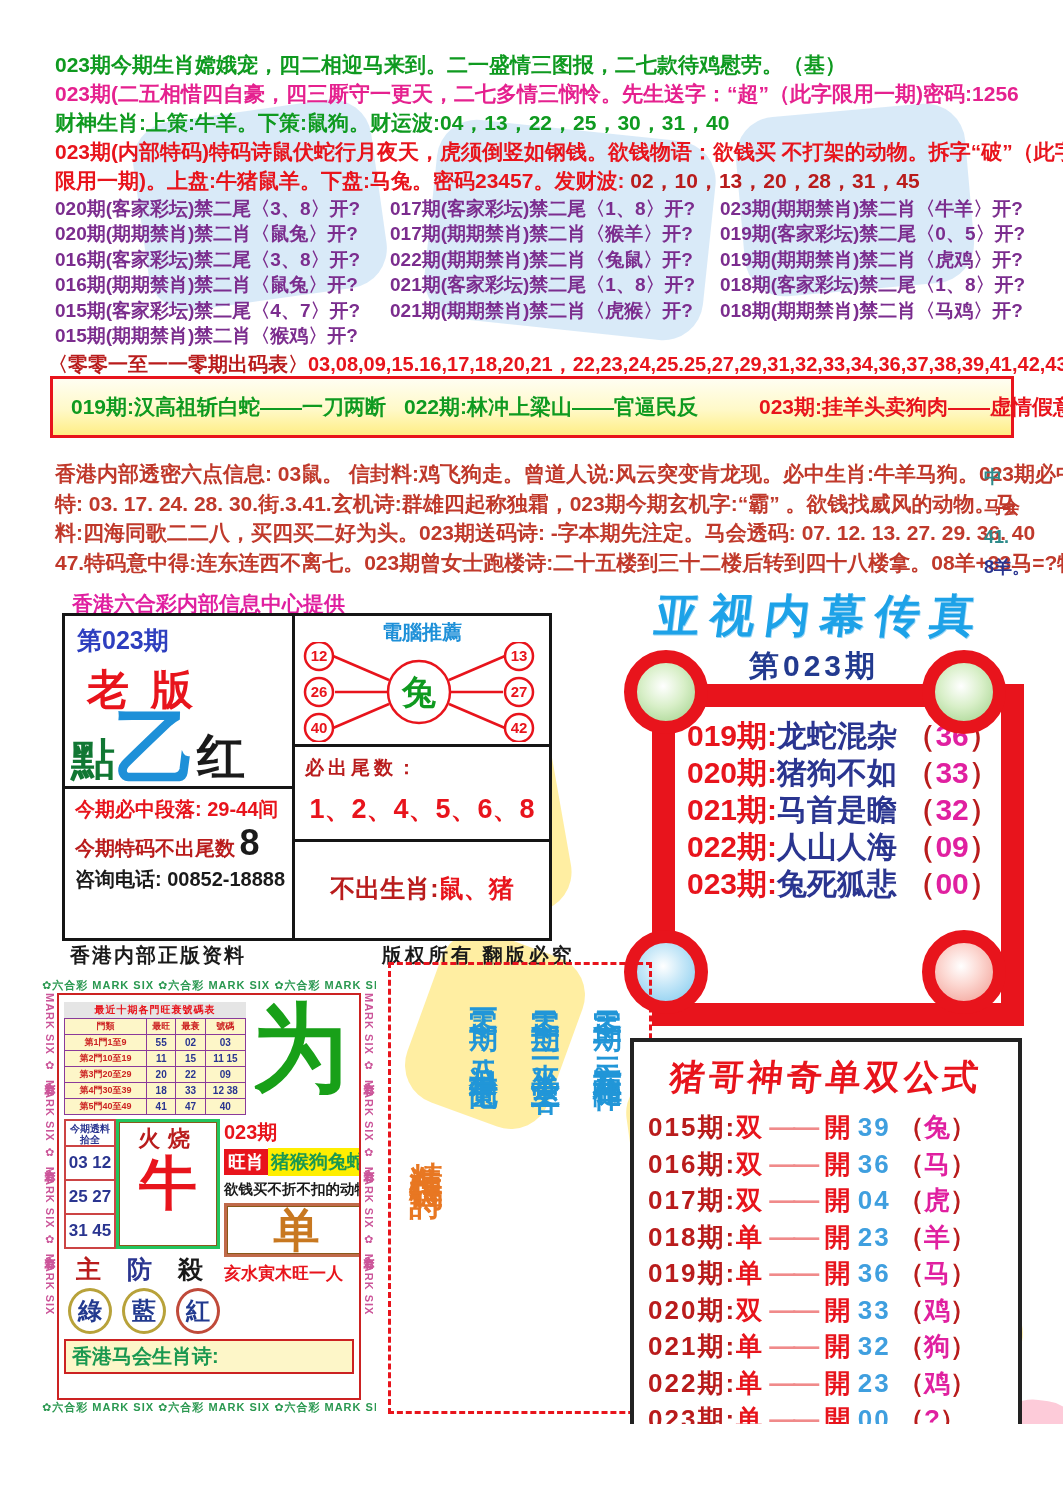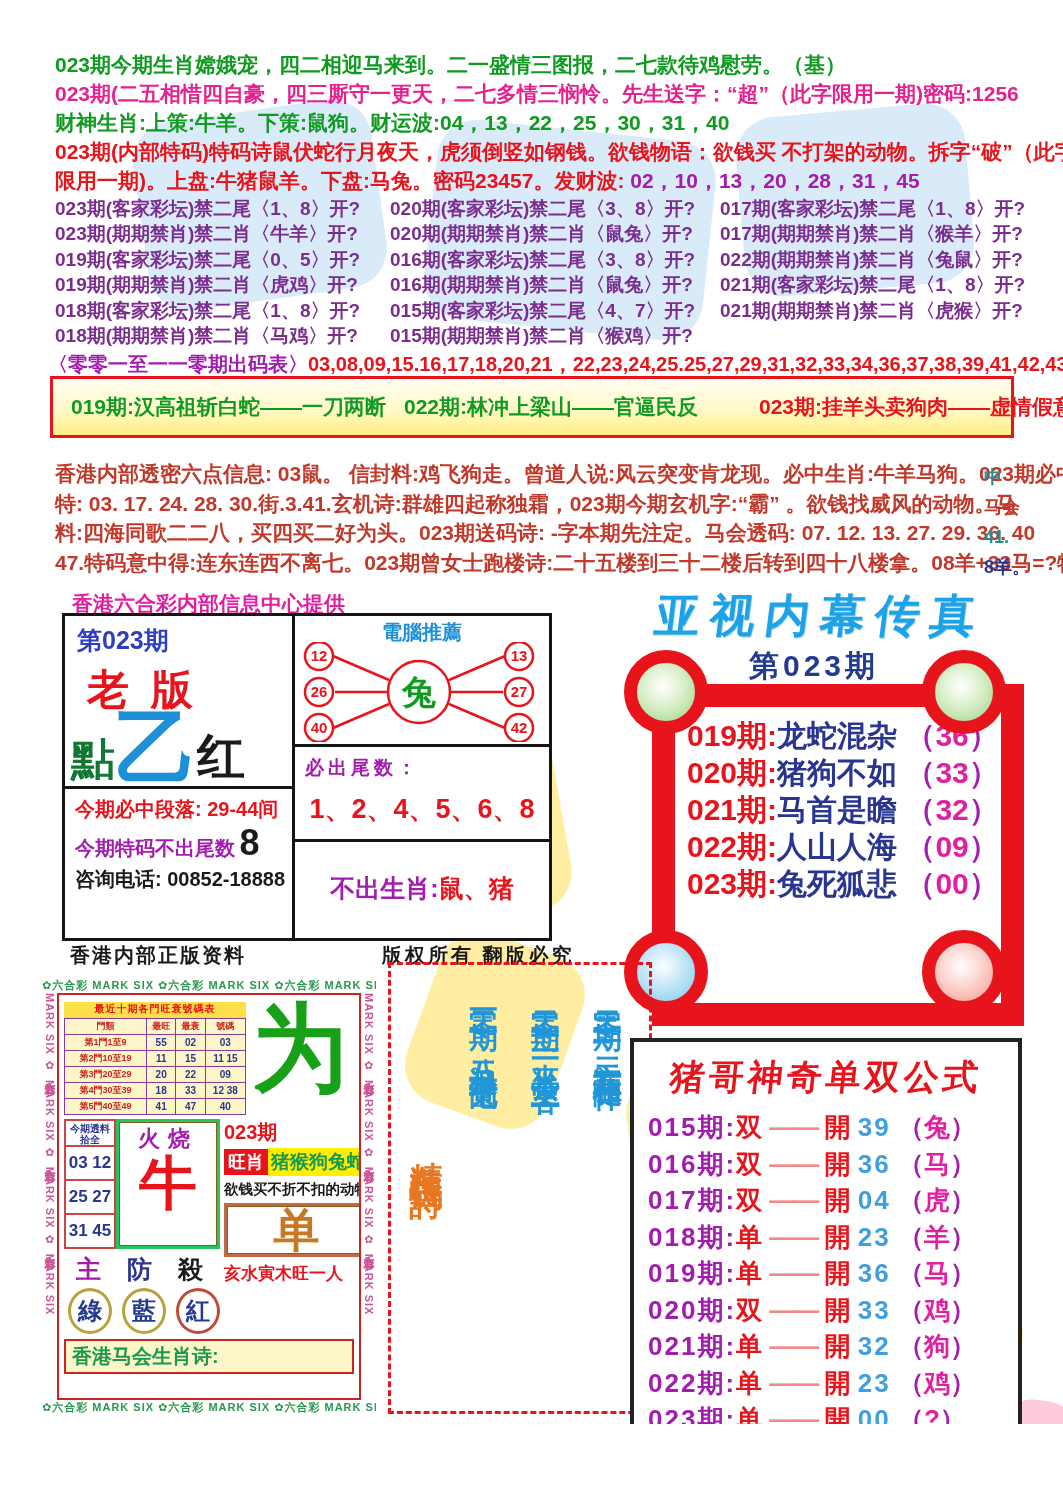--- a/index.html
+++ b/index.html
@@ -1,20 +1,20 @@
 <!DOCTYPE html>
 <html><head>
 <meta charset="utf-8">
 <style>
   html,body{margin:0;padding:0;background:#fff;}
   .page{position:relative;width:1063px;height:1424px;background:#fff;overflow:hidden;
         font-family:"Liberation Sans","DejaVu Sans",sans-serif;font-weight:700;}
   .abs{position:absolute;}
   
-  .c-green{color:#0f9a20;} .c-dgreen{color:#a21caf;} .c-magenta{color:#e5218f;}
+  .c-green{color:#0f9a20;} .c-dgreen{color:#b91c1c;} .c-magenta{color:#e5218f;}
   .c-red{color:#e8141c;} .c-navy{color:#2a3590;}
   .c-blue{color:#1e90d8;} .c-teal{color:#2e8b8b;} .c-black{color:#1a1a1a;}
   .c-brick{color:#c0392b;} .c-lblue{color:#3f9fdf;} .c-pink{color:#e020a0;} .c-brown{color:#c87820;}
   
   .wm{position:absolute;border-radius:40px;pointer-events:none;z-index:0;}
   .wm-blue{background:rgba(140,190,235,0.33);}
   .wm-yellow{background:rgba(255,222,70,0.5);}
   .wm-pink{background:rgba(250,140,170,0.45);}
   .z1{z-index:1;}
   
@@ -87,21 +87,20 @@
   <div class="abs z1" style="left:55px;top:50px;">
     <div class="topline c-green">023期今期生肖嫦娥宠，四二相迎马来到。二一盛情三图报，二七款待鸡慰劳。（基）</div>
     <div class="topline c-magenta">023期(二五相惜四自豪，四三厮守一更天，二七多情三悯怜。先生送字：“超”（此字限用一期)密码:1256</div>
     <div class="topline c-green">财神生肖:上策:牛羊。下策:鼠狗。财运波:04，13，22，25，30，31，40</div>
     <div class="topline c-red">023期(内部特码)特码诗鼠伏蛇行月夜天，虎须倒竖如钢钱。欲钱物语：欲钱买 不打架的动物。拆字“破”（此字</div>
     <div class="topline"><span class="c-red">限用一期)。上盘:牛猪鼠羊。下盘:马兔。密码23457。发财波: </span><span class="c-dgreen">02，10，13，20，28，31，45</span></div>
   </div>
 
   <div class="abs z1 ban-grid" style="left:55px;top:196px;width:960px;">
 
-  <div class="ban-cell">023期(客家彩坛)禁二尾〈1、8〉开?</div>
       <div class="ban-cell">020期(客家彩坛)禁二尾〈3、8〉开?</div>
       <div class="ban-cell">017期(客家彩坛)禁二尾〈1、8〉开?</div>
       <div class="ban-cell">023期(期期禁肖)禁二肖〈牛羊〉开?</div>
       <div class="ban-cell">020期(期期禁肖)禁二肖〈鼠兔〉开?</div>
       <div class="ban-cell">017期(期期禁肖)禁二肖〈猴羊〉开?</div>
       <div class="ban-cell">019期(客家彩坛)禁二尾〈0、5〉开?</div>
       <div class="ban-cell">016期(客家彩坛)禁二尾〈3、8〉开?</div>
       <div class="ban-cell">022期(期期禁肖)禁二肖〈兔鼠〉开?</div>
       <div class="ban-cell">019期(期期禁肖)禁二肖〈虎鸡〉开?</div>
       <div class="ban-cell">016期(期期禁肖)禁二肖〈鼠兔〉开?</div>
@@ -240,21 +239,21 @@
     <div class="gb-strip" style="left:0;top:0;width:100%;height:15px;">✿六合彩 MARK SIX ✿六合彩 MARK SIX ✿六合彩 MARK SIX ✿六合彩 MARK SIX</div>
     <div class="gb-strip" style="left:0;bottom:0;width:100%;height:15px;">✿六合彩 MARK SIX ✿六合彩 MARK SIX ✿六合彩 MARK SIX ✿六合彩 MARK SIX</div>
     <div class="gb-strip gb-side" style="left:0;top:15px;width:15px;height:407px;color:#cc5599;">MARK SIX ✿六合彩 MARK SIX ✿六合彩 MARK SIX ✿六合彩 MARK SIX</div>
     <div class="gb-strip gb-side" style="right:0;top:15px;width:15px;height:407px;color:#cc5599;">MARK SIX ✿六合彩 MARK SIX ✿六合彩 MARK SIX ✿六合彩 MARK SIX</div>
 
     <div class="gb-inner">
 
 
       <div style="display:flex;margin-top:3px;">
         <div style="width:182px;">
-          <div style="background:#fde047;color:#e8141c;font-size:10px;text-align:center;line-height:16px;letter-spacing:1px;font-family:Liberation Mono, monospace;">最近十期各門旺衰號碼表</div>
+          <div style="background:#e5e5e5;color:#e8141c;font-size:10px;text-align:center;line-height:16px;letter-spacing:1px;">最近十期各門旺衰號碼表</div>
           <table class="gtable">
             <tbody>
             <tr>
               <td class="rl">門類</td>
               <td class="rl">最旺</td>
               <td class="rl">最衰</td>
               <td class="rl">號碼</td>
             </tr>
             </tbody>
             <tbody>

